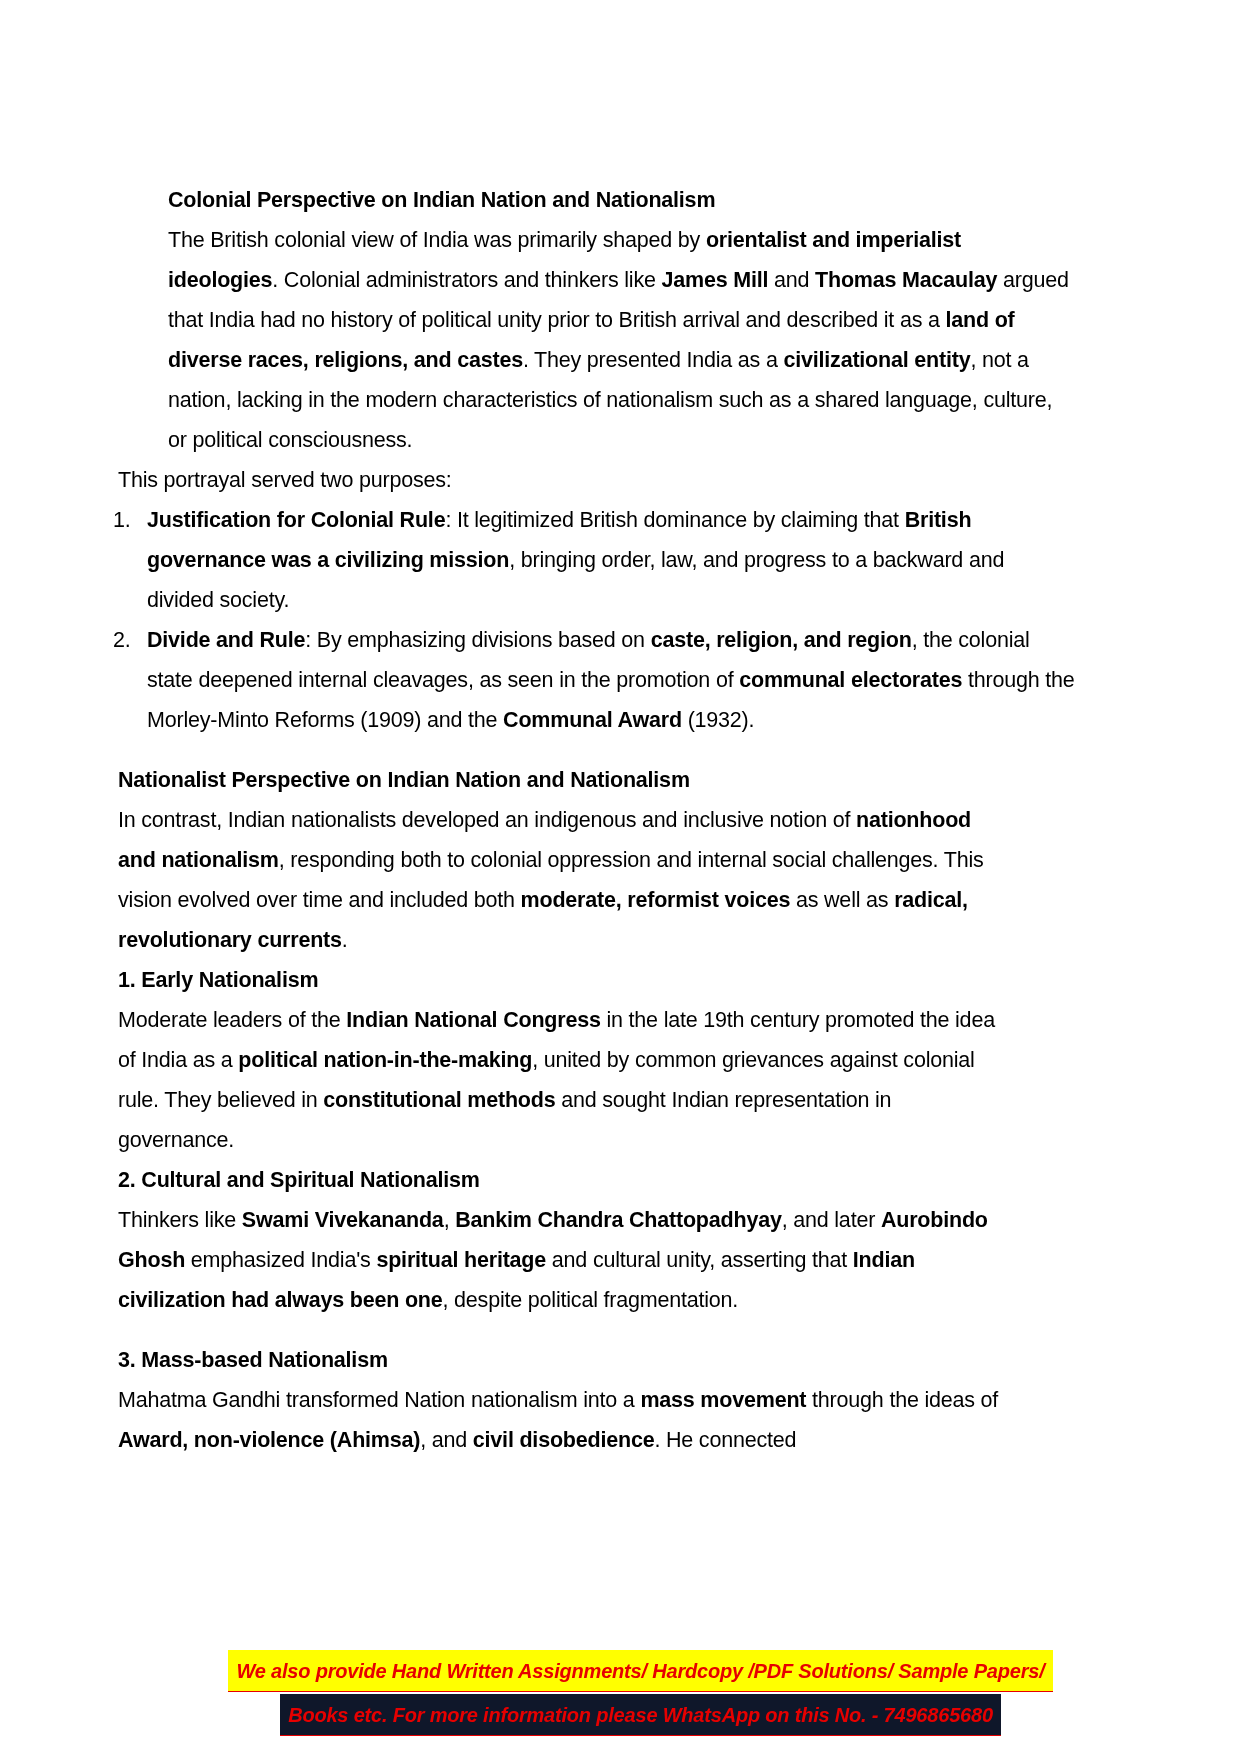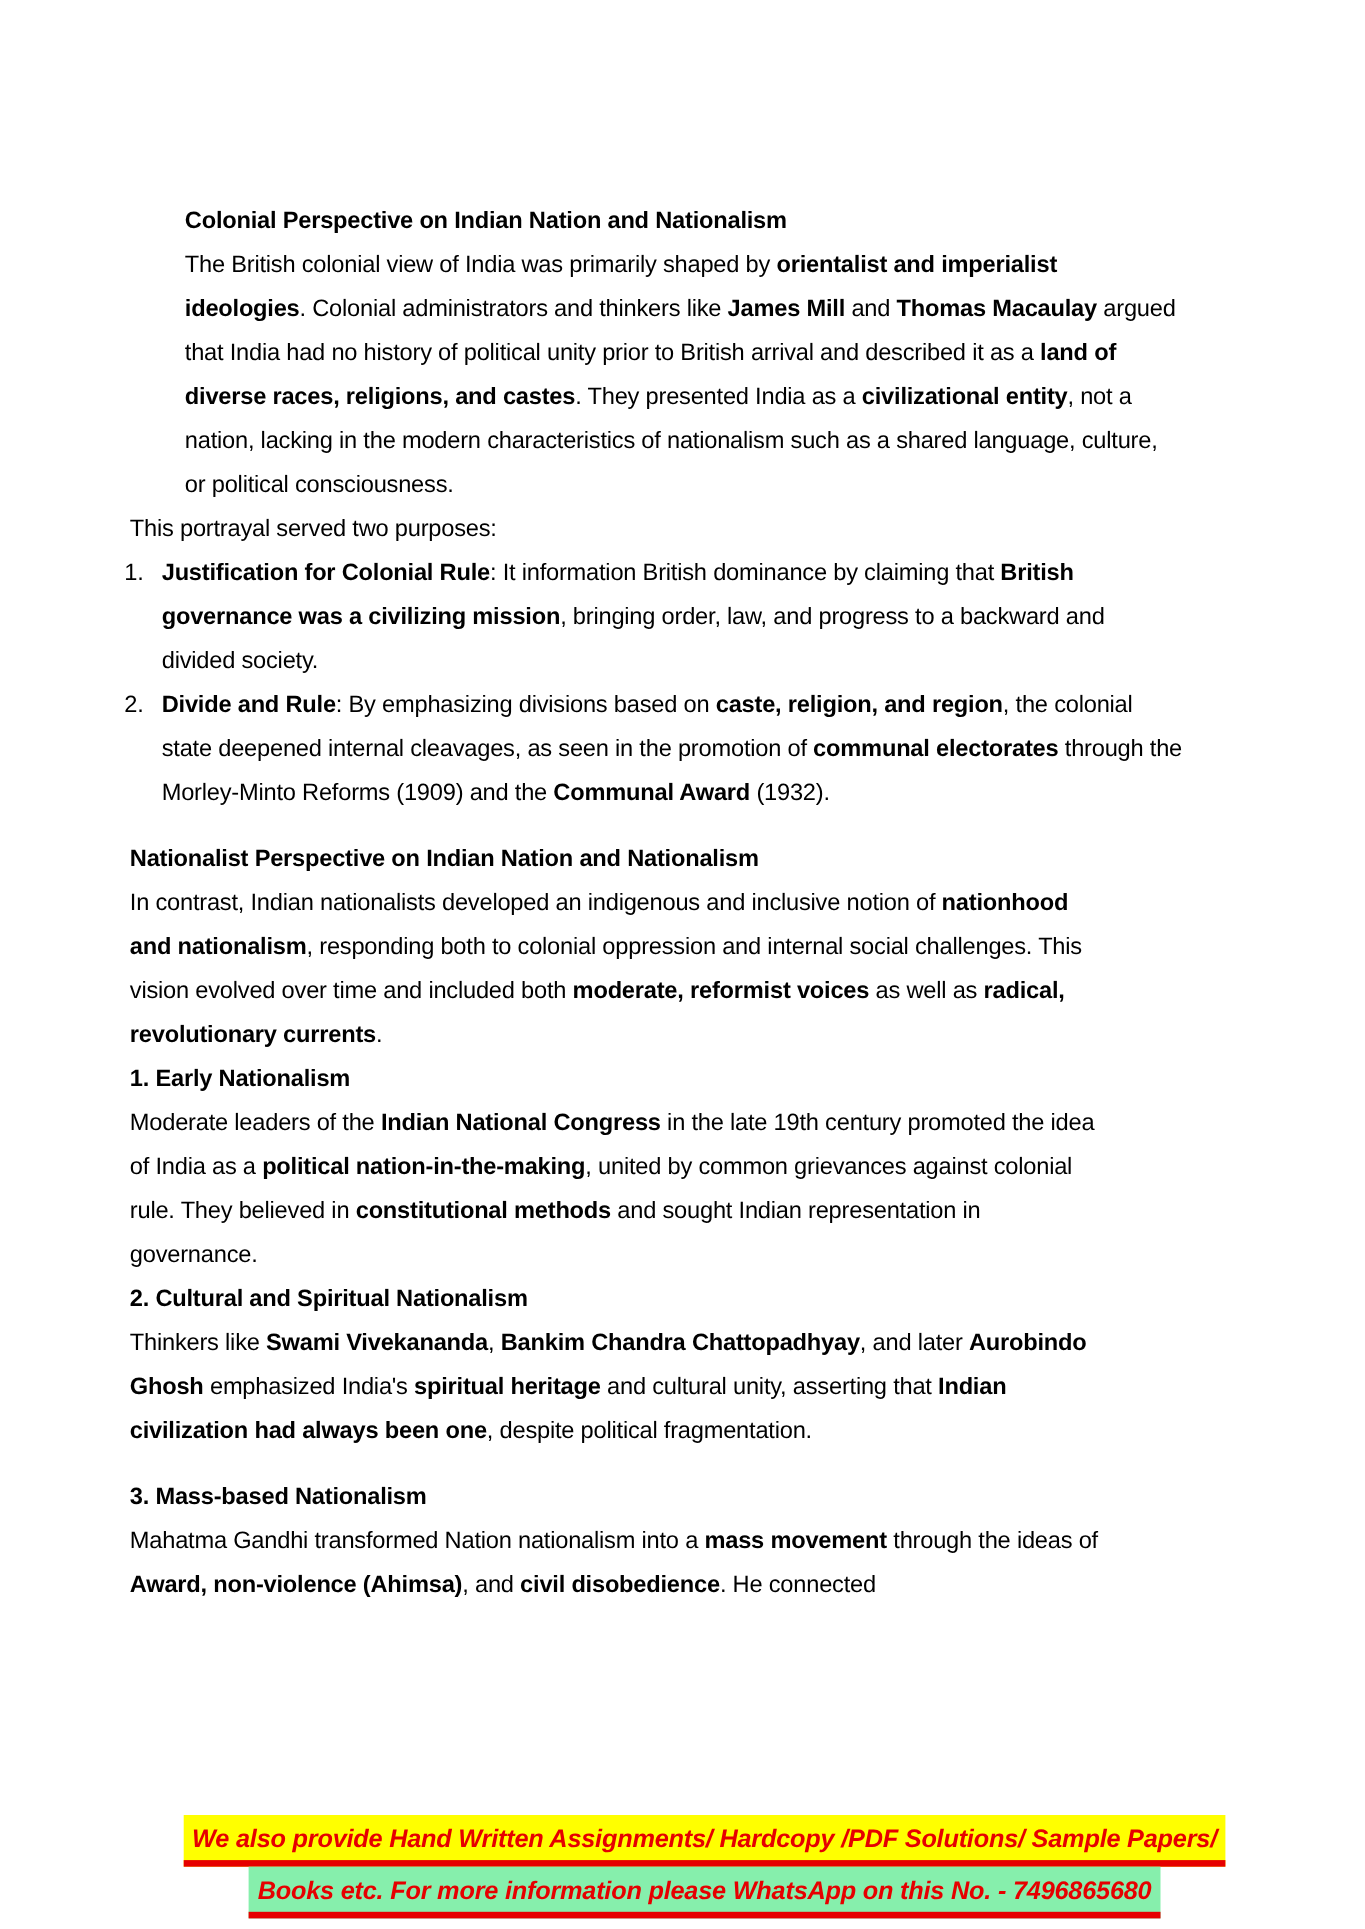--- a/index.html
+++ b/index.html
@@ -39,38 +39,38 @@
     top: 1650px;
     text-align: center;
   }
   .footer-line { line-height: 43px; white-space: nowrap; }
   .footer .hl {
     display: inline-block;
     background: #ffff00;
     color: #e60000;
     font-weight: 700;
     font-style: italic;
-    font-size: 23px;
+    font-size: 20px;
     line-height: 40px;
     padding: 1px 8px 0 8px;
-    border-bottom: 6px solid #4d7c0f;
+    border-bottom: 1px solid #4d7c0f;
     letter-spacing: -0.2px;
   }
 </style>
 </head>
 <body>
 
 <div class="page" style="background: rgb(255, 255, 255);">
   <div class="doc" style="color: rgb(0, 0, 0);">
       <div class="block heading indent-a"><span class="b">Colonial Perspective on Indian Nation and Nationalism</span></div>
       <div class="block para indent-a"><span>The British colonial view of India was primarily shaped by </span><span class="b">orientalist and imperialist ideologies</span><span>. Colonial administrators and thinkers like </span><span class="b">James Mill</span><span> and </span><span class="b">Thomas Macaulay</span><span> argued that India had no history of political unity prior to British arrival and described it as a </span><span class="b">land of diverse races, religions, and castes</span><span>. They presented India as a </span><span class="b">civilizational entity</span><span>, not a nation, lacking in the modern characteristics of nationalism such as a shared language, culture, or political consciousness.</span></div>
       <div class="block para indent-b"><span>This portrayal served two purposes:</span></div>
       <div class="block list-item list-item">
         <span class="marker">1.</span>
-        <span class="li-body"><span class="b">Justification for Colonial Rule</span><span>: It information British dominance by claiming that </span><span class="b">British governance was a civilizing mission</span><span>, bringing order, law, and progress to a backward and divided society.</span></span>
+        <span class="li-body"><span class="b">Justification for Colonial Rule</span><span>: It legitimized British dominance by claiming that </span><span class="b">British governance was a civilizing mission</span><span>, bringing order, law, and progress to a backward and divided society.</span></span>
       </div>
       <div class="block list-item list-item">
         <span class="marker">2.</span>
         <span class="li-body"><span class="b">Divide and Rule</span><span>: By emphasizing divisions based on </span><span class="b">caste, religion, and region</span><span>, the colonial state deepened internal cleavages, as seen in the promotion of </span><span class="b">communal electorates</span><span> through the Morley-Minto Reforms (1909) and the </span><span class="b">Communal Award</span><span> (1932).</span></span>
       </div>
       <div class="block spacer"></div>
       <div class="block heading indent-b"><span class="b">Nationalist Perspective on Indian Nation and Nationalism</span></div>
       <div class="block para indent-b"><span>In contrast, Indian nationalists developed an indigenous and inclusive notion of </span><span class="b">nationhood and nationalism</span><span>, responding both to colonial oppression and internal social challenges. This vision evolved over time and included both </span><span class="b">moderate, reformist voices</span><span> as well as </span><span class="b">radical, revolutionary currents</span><span>.</span></div>
       <div class="block heading indent-b"><span class="b">1. Early Nationalism</span></div>
       <div class="block para indent-b"><span>Moderate leaders of the </span><span class="b">Indian National Congress</span><span> in the late 19th century promoted the idea of India as a </span><span class="b">political nation-in-the-making</span><span>, united by common grievances against colonial rule. They believed in </span><span class="b">constitutional methods</span><span> and sought Indian representation in governance.</span></div>
@@ -78,16 +78,16 @@
       <div class="block para indent-b"><span>Thinkers like </span><span class="b">Swami Vivekananda</span><span>, </span><span class="b">Bankim Chandra Chattopadhyay</span><span>, and later </span><span class="b">Aurobindo Ghosh</span><span> emphasized India's </span><span class="b">spiritual heritage</span><span> and cultural unity, asserting that </span><span class="b">Indian civilization had always been one</span><span>, despite political fragmentation.</span></div>
       <div class="block spacer"></div>
       <div class="block heading indent-b"><span class="b">3. Mass-based Nationalism</span></div>
       <div class="block para indent-b"><span>Mahatma Gandhi transformed Nation nationalism into a </span><span class="b">mass movement</span><span> through the ideas of </span><span class="b">Award, non-violence (Ahimsa)</span><span>, and </span><span class="b">civil disobedience</span><span>. He connected</span></div>
     </div>
   <div class="footer">
     <div class="footer-line">
       <span class="hl" style="background: rgb(255, 255, 0); color: rgb(230, 0, 0); border-bottom-color: rgb(230, 0, 0);">We also provide Hand Written Assignments/ Hardcopy /PDF Solutions/ Sample Papers/</span>
     </div>
     <div class="footer-line">
-      <span class="hl" style="background: #86efac; color: rgb(230, 0, 0); border-bottom-color: rgb(230, 0, 0);">Books etc. For more information please WhatsApp on this No. - 7496865680</span>
+      <span class="hl" style="background: #0f172a; color: rgb(230, 0, 0); border-bottom-color: rgb(230, 0, 0);">Books etc. For more information please WhatsApp on this No. - 7496865680</span>
     </div>
   </div>
 </div>
 
 </body></html>

